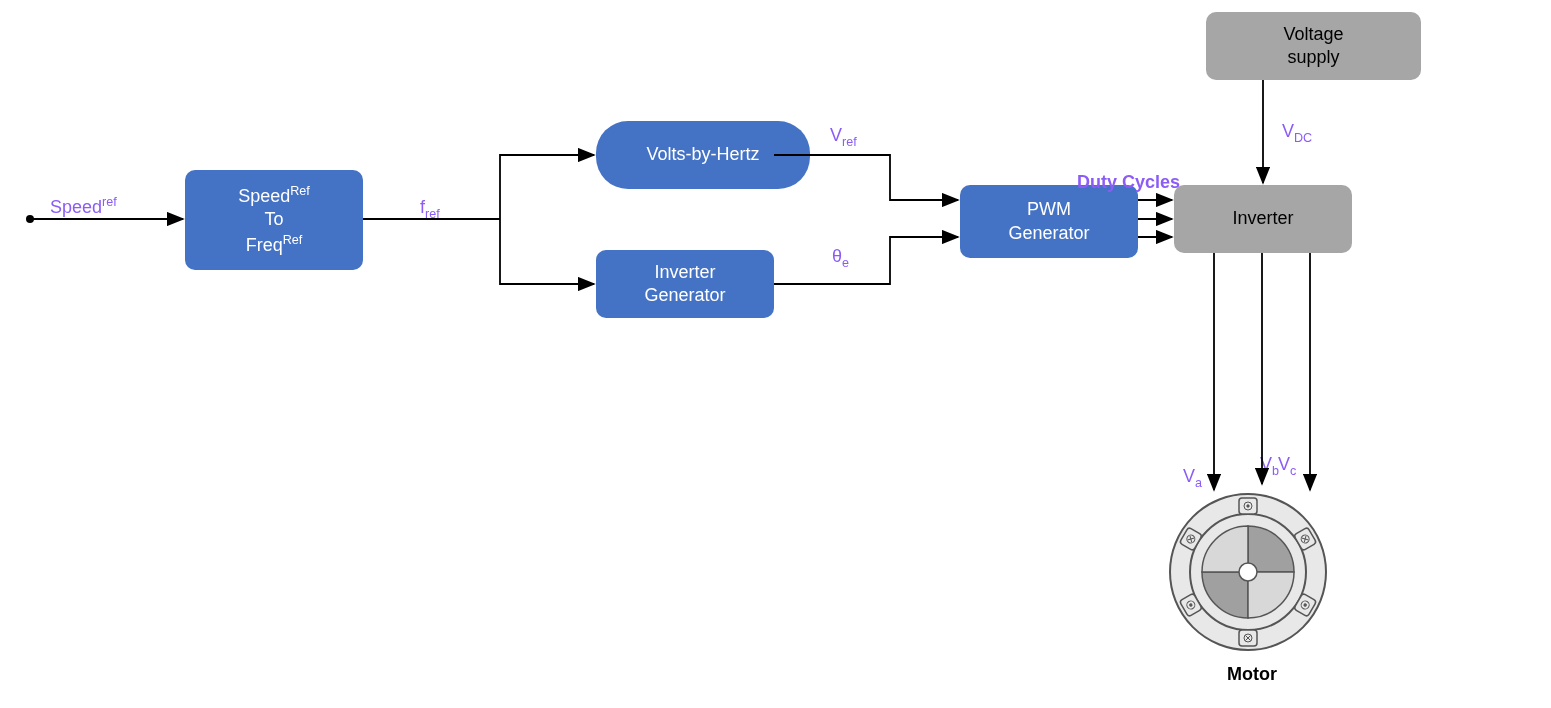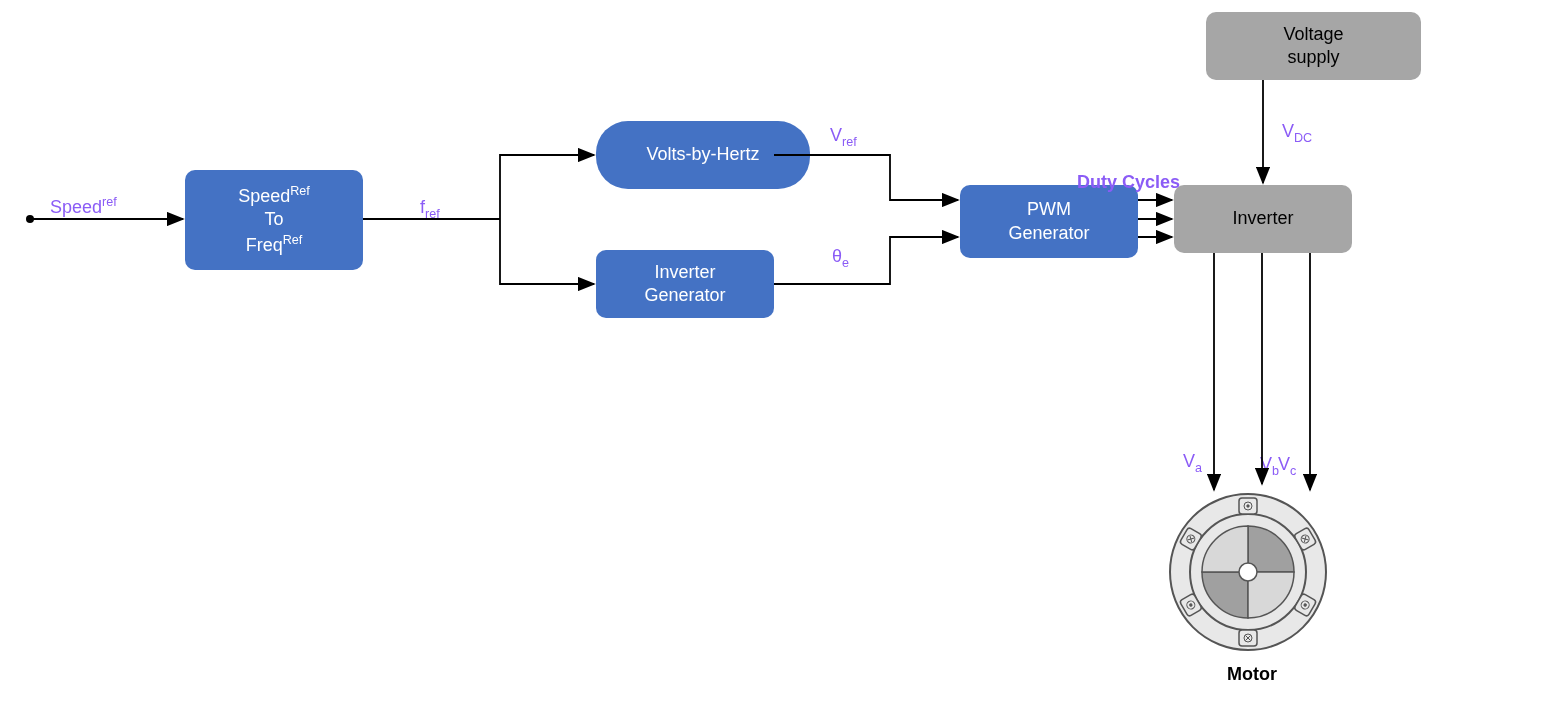--- a/index.html
+++ b/index.html
@@ -102,21 +102,21 @@
 </div>
 
 <div class="label" style="left:1077px; top:172px;font-weight:bold;">
   <span>Duty Cycles</span>
 </div>
 
 <div class="label" style="left:1282px; top:121px;">
   <span>V</span><sub>DC</sub>
 </div>
 
-<div class="label" style="left:1183px; top:451px;">
+<div class="label" style="left:1183px; top:466px;">
   <span>V</span><sub>a</sub>
 </div>
 
 <div class="label" style="left:1260px; top:454px;text-align:center;">
   <span>V</span><sub>b</sub>
 </div>
 
 <div class="label" style="left:1278px; top:454px;">
   <span>V</span><sub>c</sub>
 </div>

